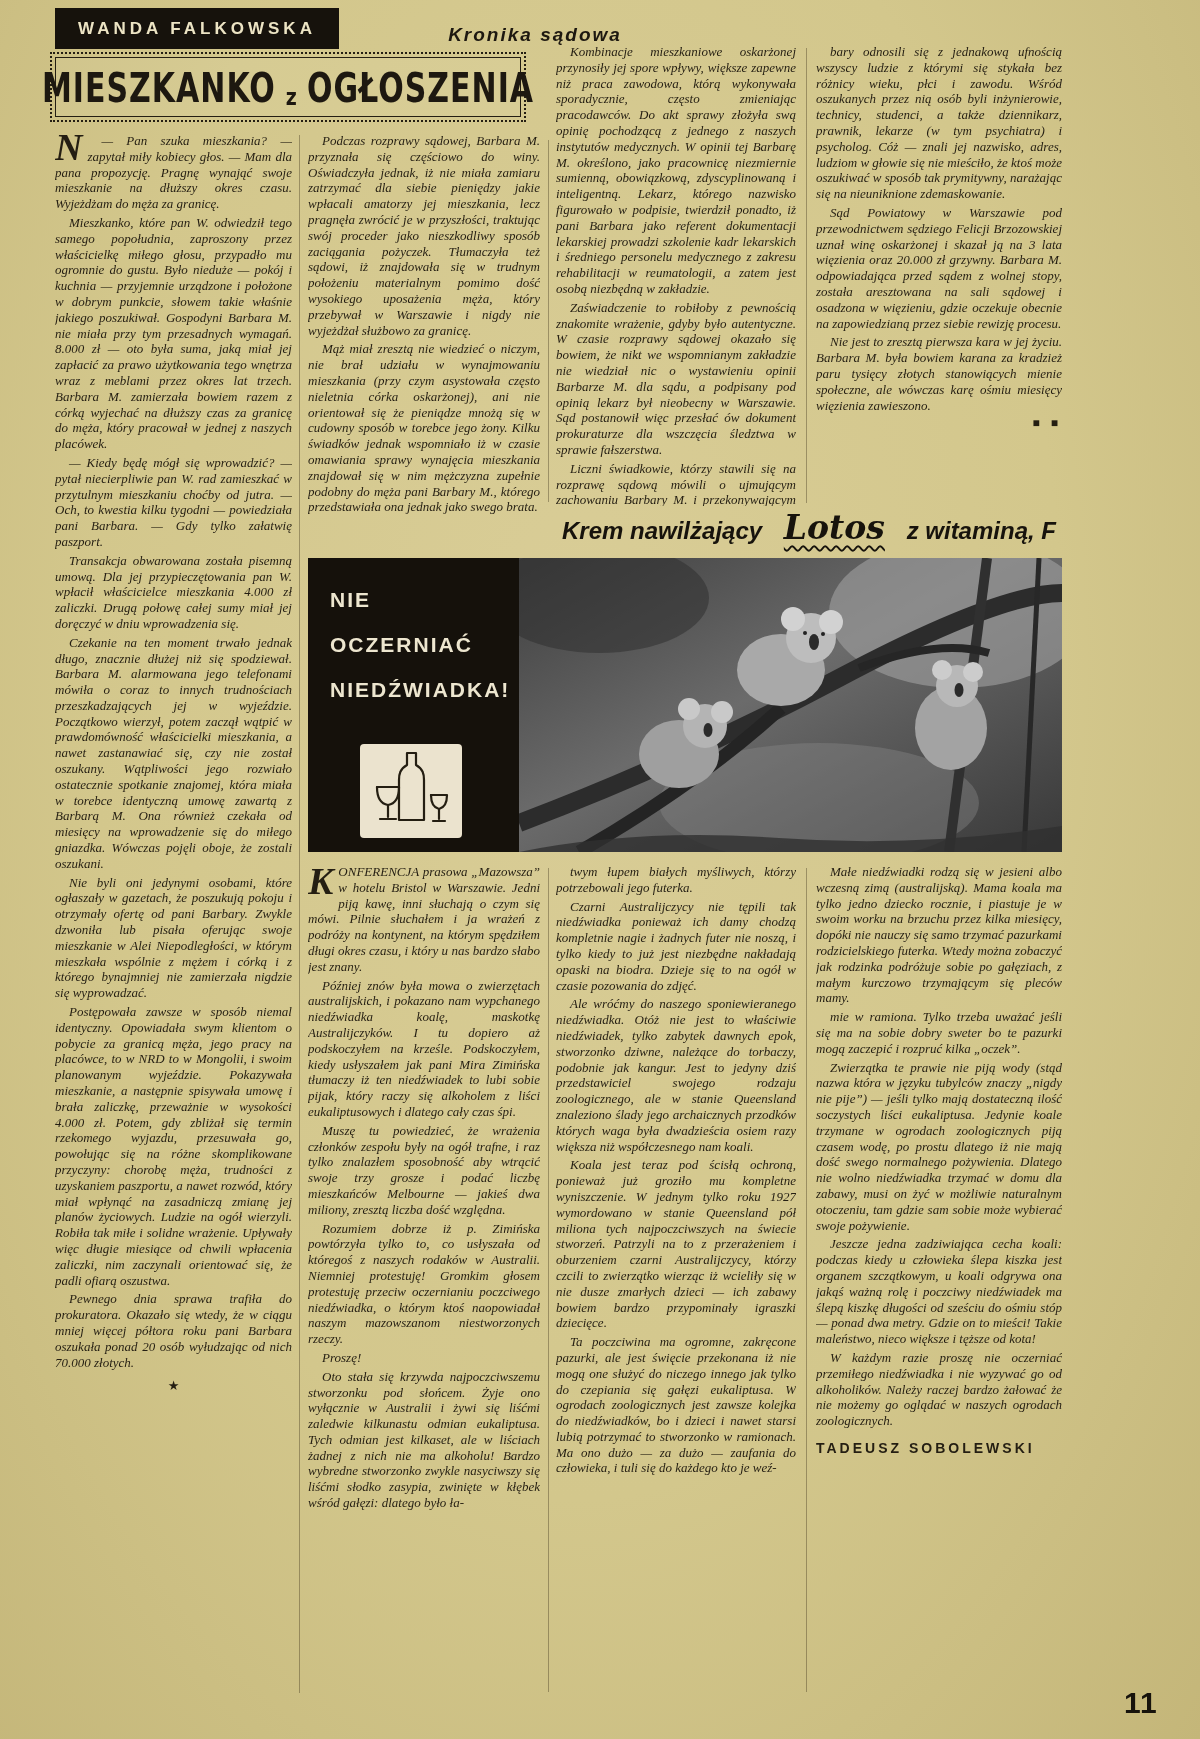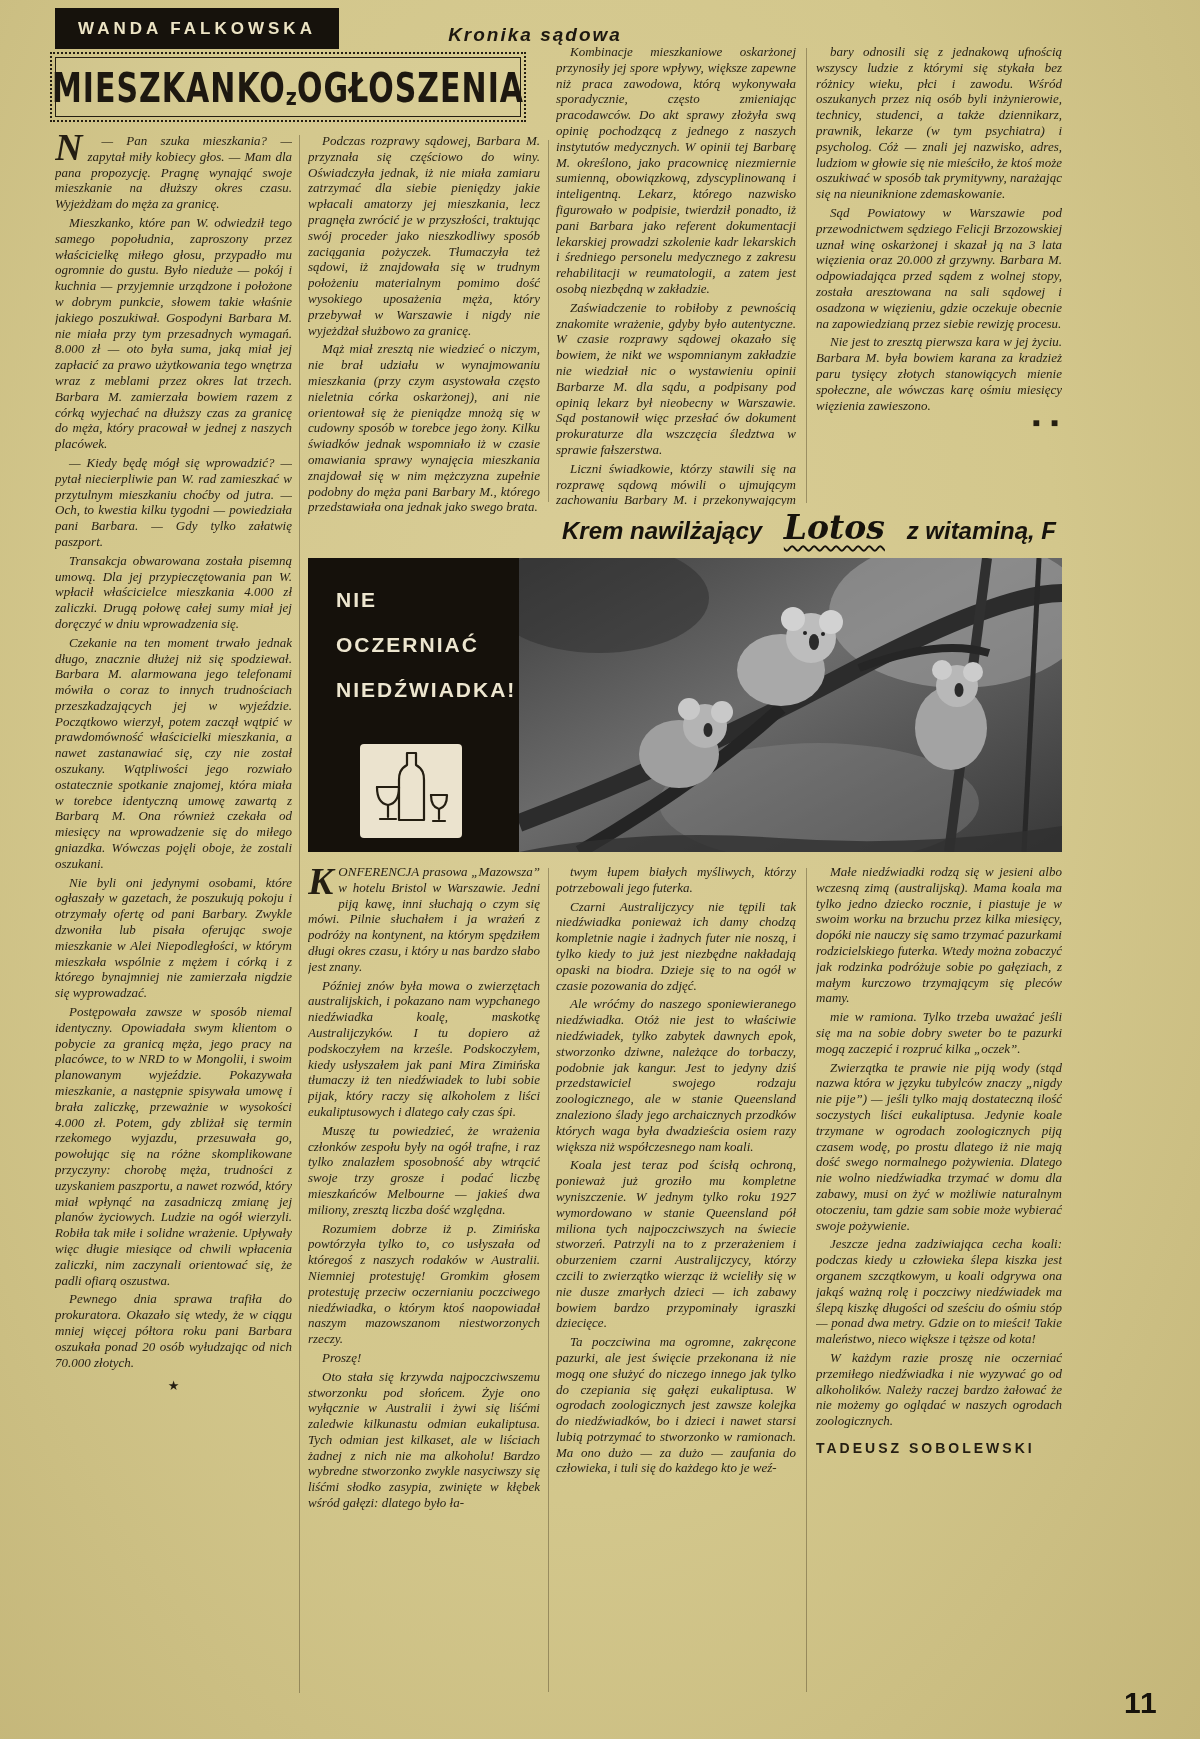--- a/index.html
+++ b/index.html
@@ -15,21 +15,21 @@
     font-family:"Liberation Sans",sans-serif;font-weight:bold;font-size:17px;letter-spacing:4px;
   }
   .section-label{
     position:absolute;left:420px;top:24px;width:230px;text-align:center;
     font-family:"Liberation Sans",sans-serif;font-style:italic;font-weight:bold;
     font-size:19px;letter-spacing:2px;color:#1d1810;
   }
   .title-box{
     position:absolute;left:55px;top:57px;width:464px;height:58px;
     border:1px solid #241e12;outline:2px dotted #241e12;outline-offset:3px;
-    display:flex;align-items:center;justify-content:center;background:rgba(255,250,230,0.08);
+    display:flex;align-items:center;justify-content:center;gap:10px;background:rgba(255,250,230,0.08);
   }
   .title-word{
     font-family:"DejaVu Sans",sans-serif;font-weight:bold;font-size:30px;letter-spacing:1px;
     transform:scaleY(1.35);display:inline-block;color:#1d1810;
   }
   .title-z{
     font-family:"DejaVu Sans",sans-serif;font-weight:bold;font-size:19px;
     transform:scaleY(1.2);display:inline-block;color:#1d1810;align-self:flex-end;padding-bottom:8px;
   }
   
@@ -70,21 +70,21 @@
   .ad-left,.ad-right{
     font-family:"Liberation Sans",sans-serif;font-weight:bold;font-style:italic;font-size:24px;color:#17130c;
   }
   .ad-brand{
     font-family:"DejaVu Serif",serif;font-weight:bold;font-style:italic;font-size:33px;color:#17130c;
     text-decoration:underline wavy 2px;text-underline-offset:6px;padding:0 8px;
   }
   
   .promo-box{
     position:absolute;left:308px;top:558px;width:211px;height:294px;background:#15110b;
-    box-sizing:border-box;padding:30px 0 0 28px;
+    box-sizing:border-box;padding:30px 0 0 22px;
   }
   .promo-line{
     color:#ede6cf;font-family:"Liberation Sans",sans-serif;font-weight:bold;
     font-size:21px;letter-spacing:2px;margin-bottom:21px;
   }
   .promo-illustration{
     position:absolute;left:52px;top:186px;width:102px;height:94px;background:#ebe3ce;
     border-radius:4px;display:flex;align-items:center;justify-content:center;
   }
   

